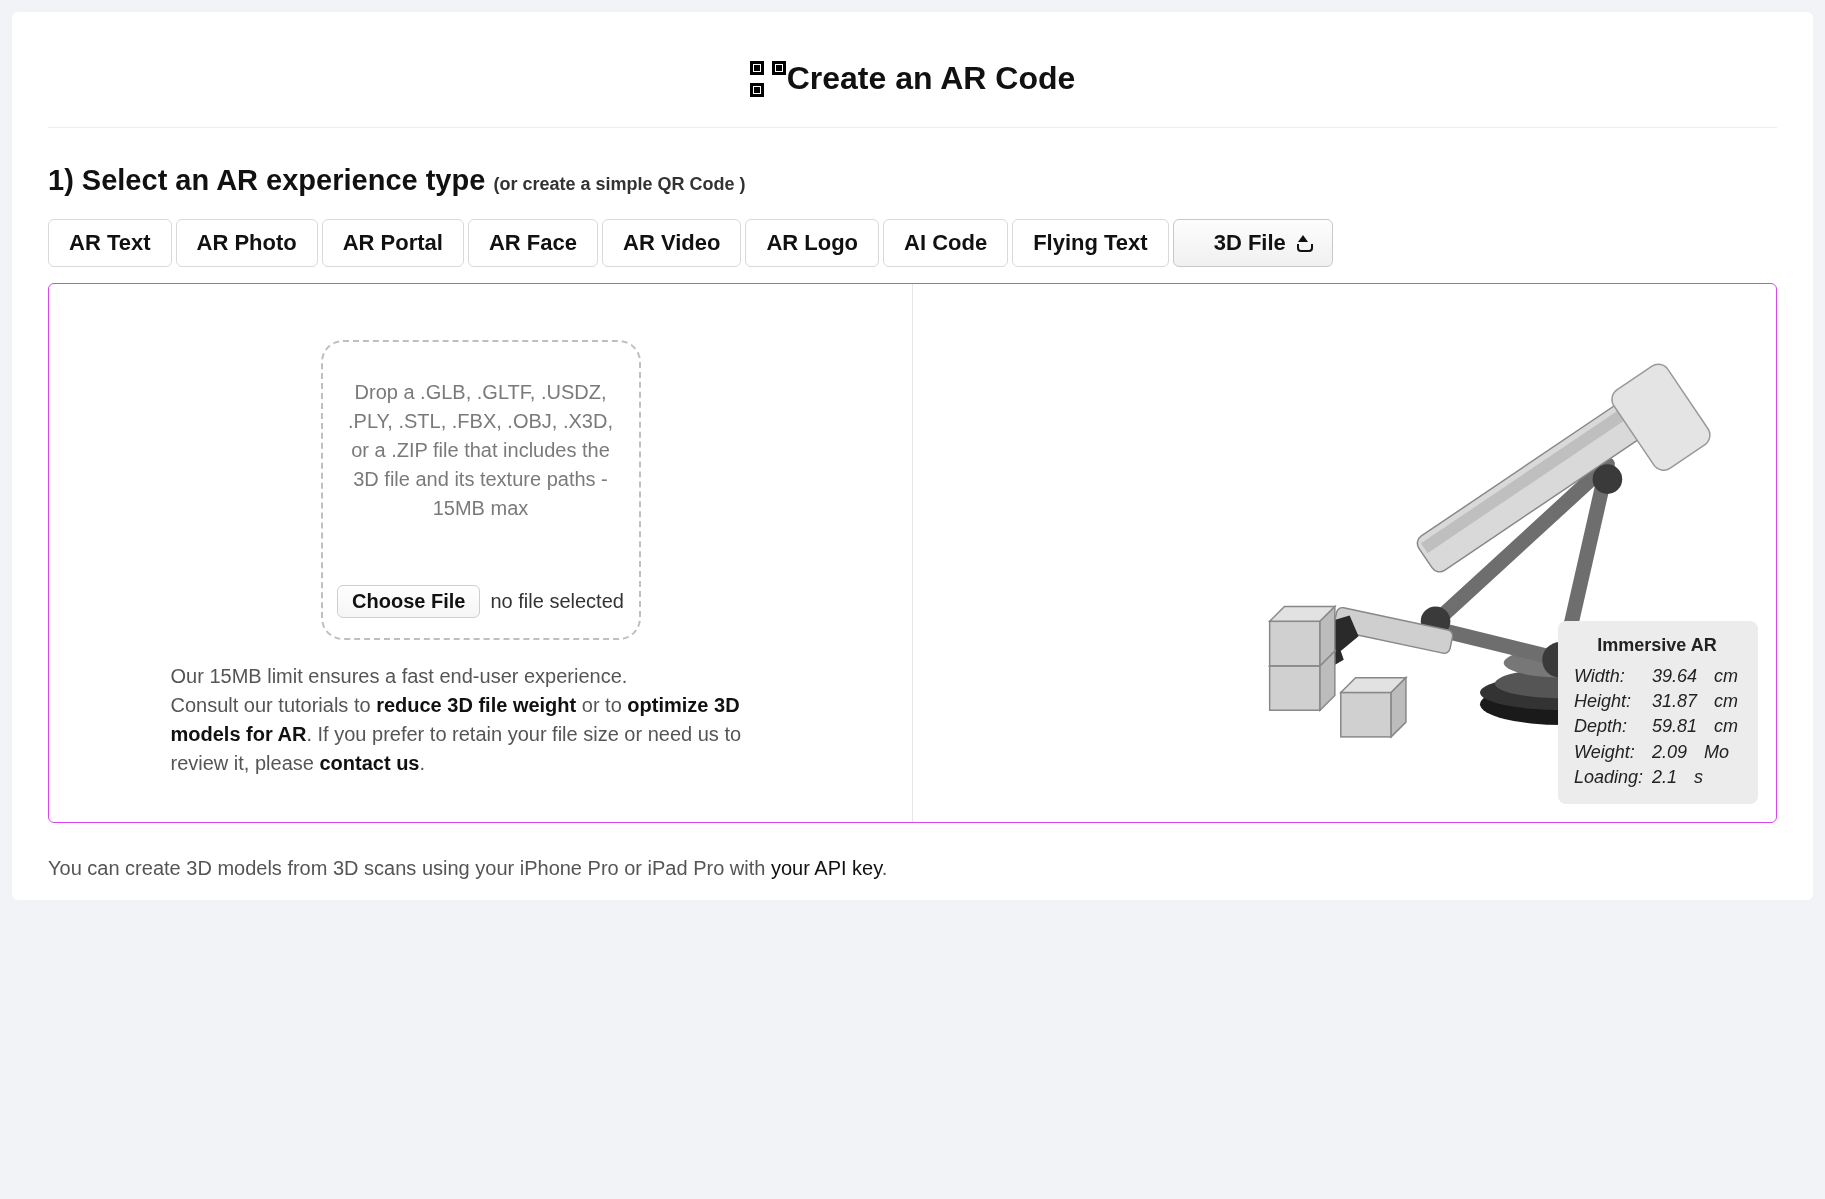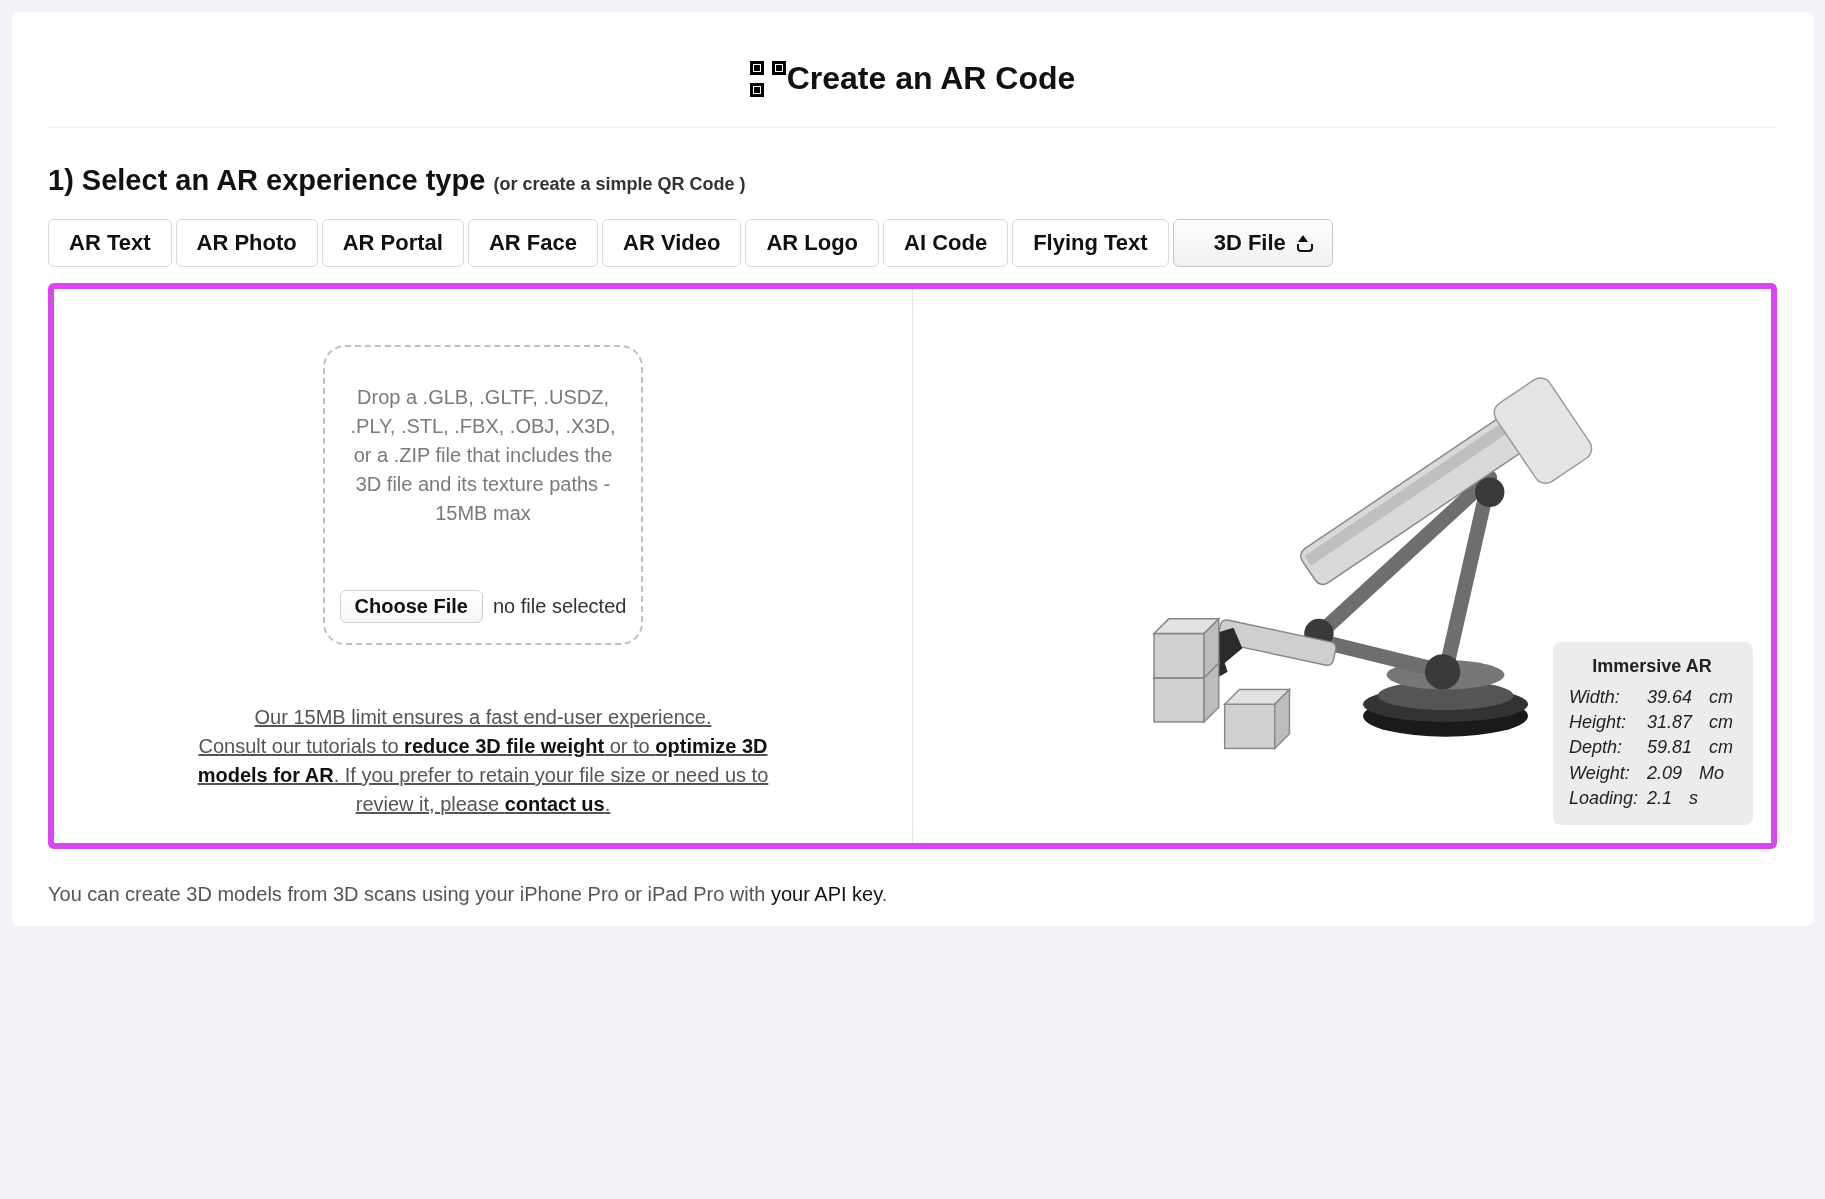--- a/index.html
+++ b/index.html
@@ -104,21 +104,21 @@
     content: "";
     position: absolute;
     left: 4px; top: 1px;
     width: 0; height: 0;
     border-left: 5px solid transparent;
     border-right: 5px solid transparent;
     border-bottom: 7px solid #111;
   }
   .panel {
     margin-top: 16px;
-    border: 6px solid #d946ef;
+    border: 1px solid #d946ef;
     border-radius: 6px;
     display: flex;
     min-height: 540px;
   }
   .panel-left {
     flex: 1;
     border-right: 1px solid #e6e6e6;
     display: flex;
     flex-direction: column;
     align-items: center;
@@ -152,35 +152,33 @@
     border: 1px solid #cfcfcf;
     background: linear-gradient(#ffffff,#f5f5f5);
     border-radius: 6px;
     padding: 4px 14px;
     font-size: 20px;
     cursor: pointer;
     color: #111;
     font-weight: bold;
   }
   .note {
-    margin-top: 58px;
-    text-align: center;
+    margin-top: 22px;
     max-width: 620px;
     color: #555;
     font-size: 20px;
     line-height: 1.45;
-    text-decoration: underline;
   }
   .note strong { color: #111; font-weight: 700; }
   .panel-right {
     flex: 1;
     position: relative;
     display: flex;
     align-items: center;
-    justify-content: center;
+    justify-content: flex-end;
     padding: 20px;
   }
   .preview-svg {
     width: 72%;
     height: auto;
   }
   .info-box {
     position: absolute;
     right: 18px;
     bottom: 18px;

